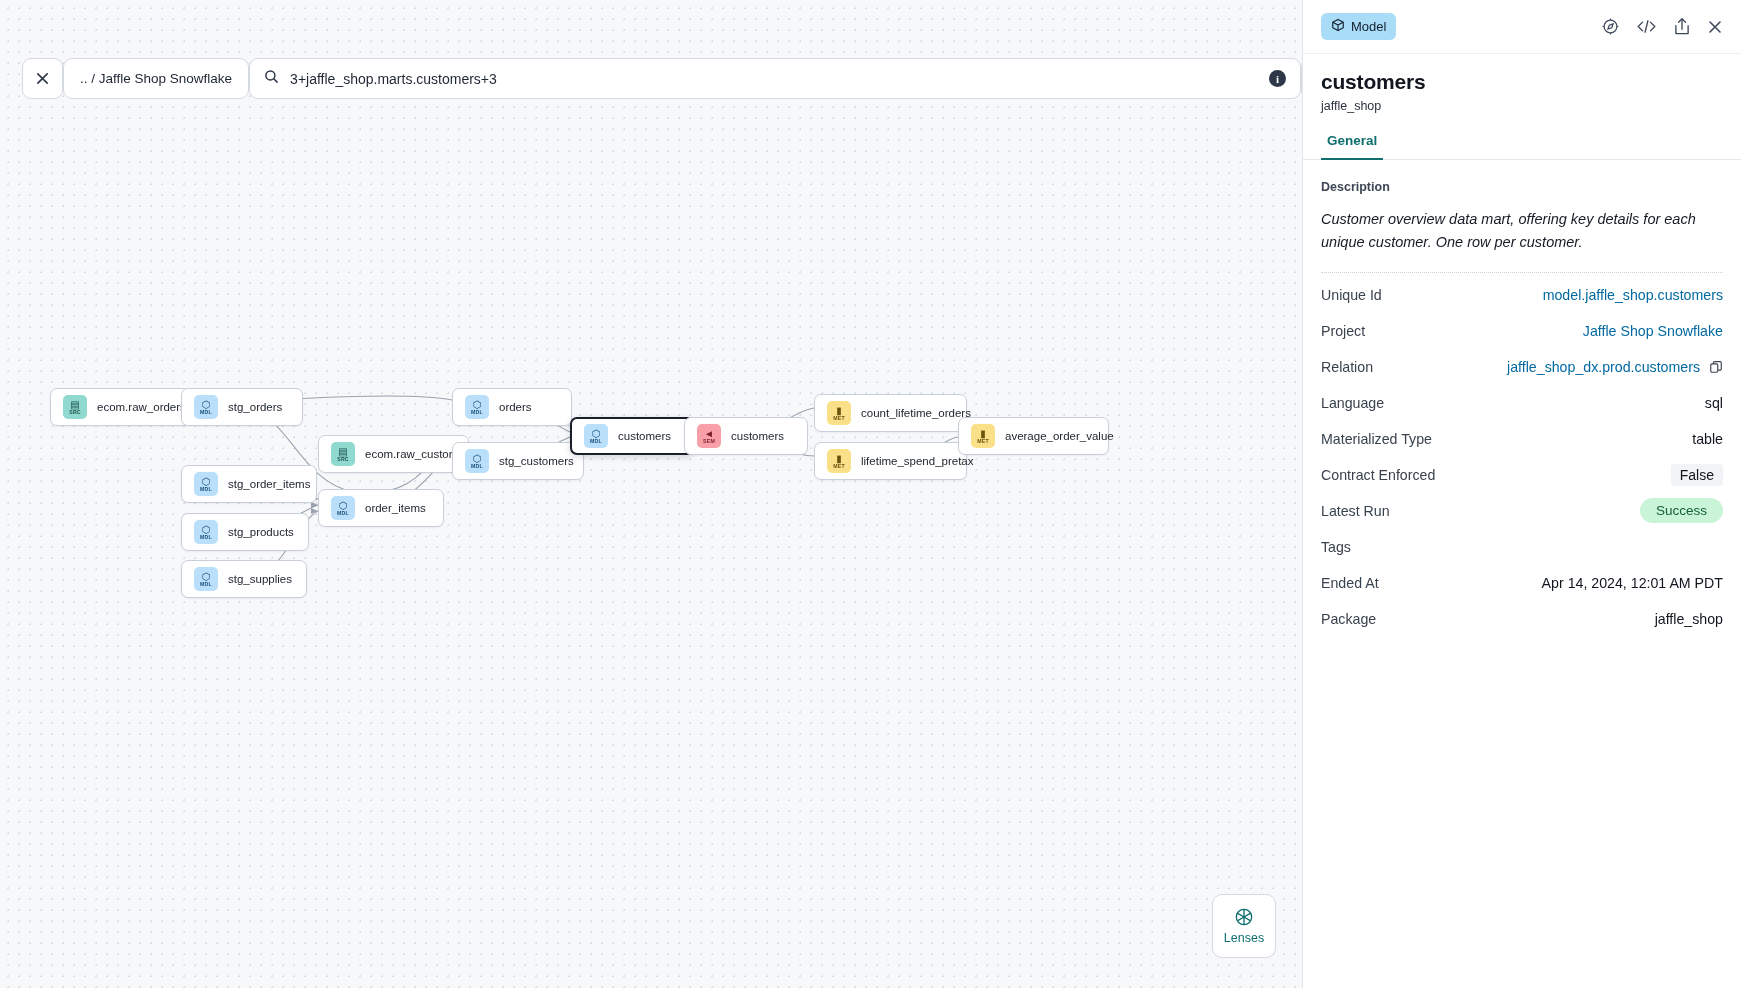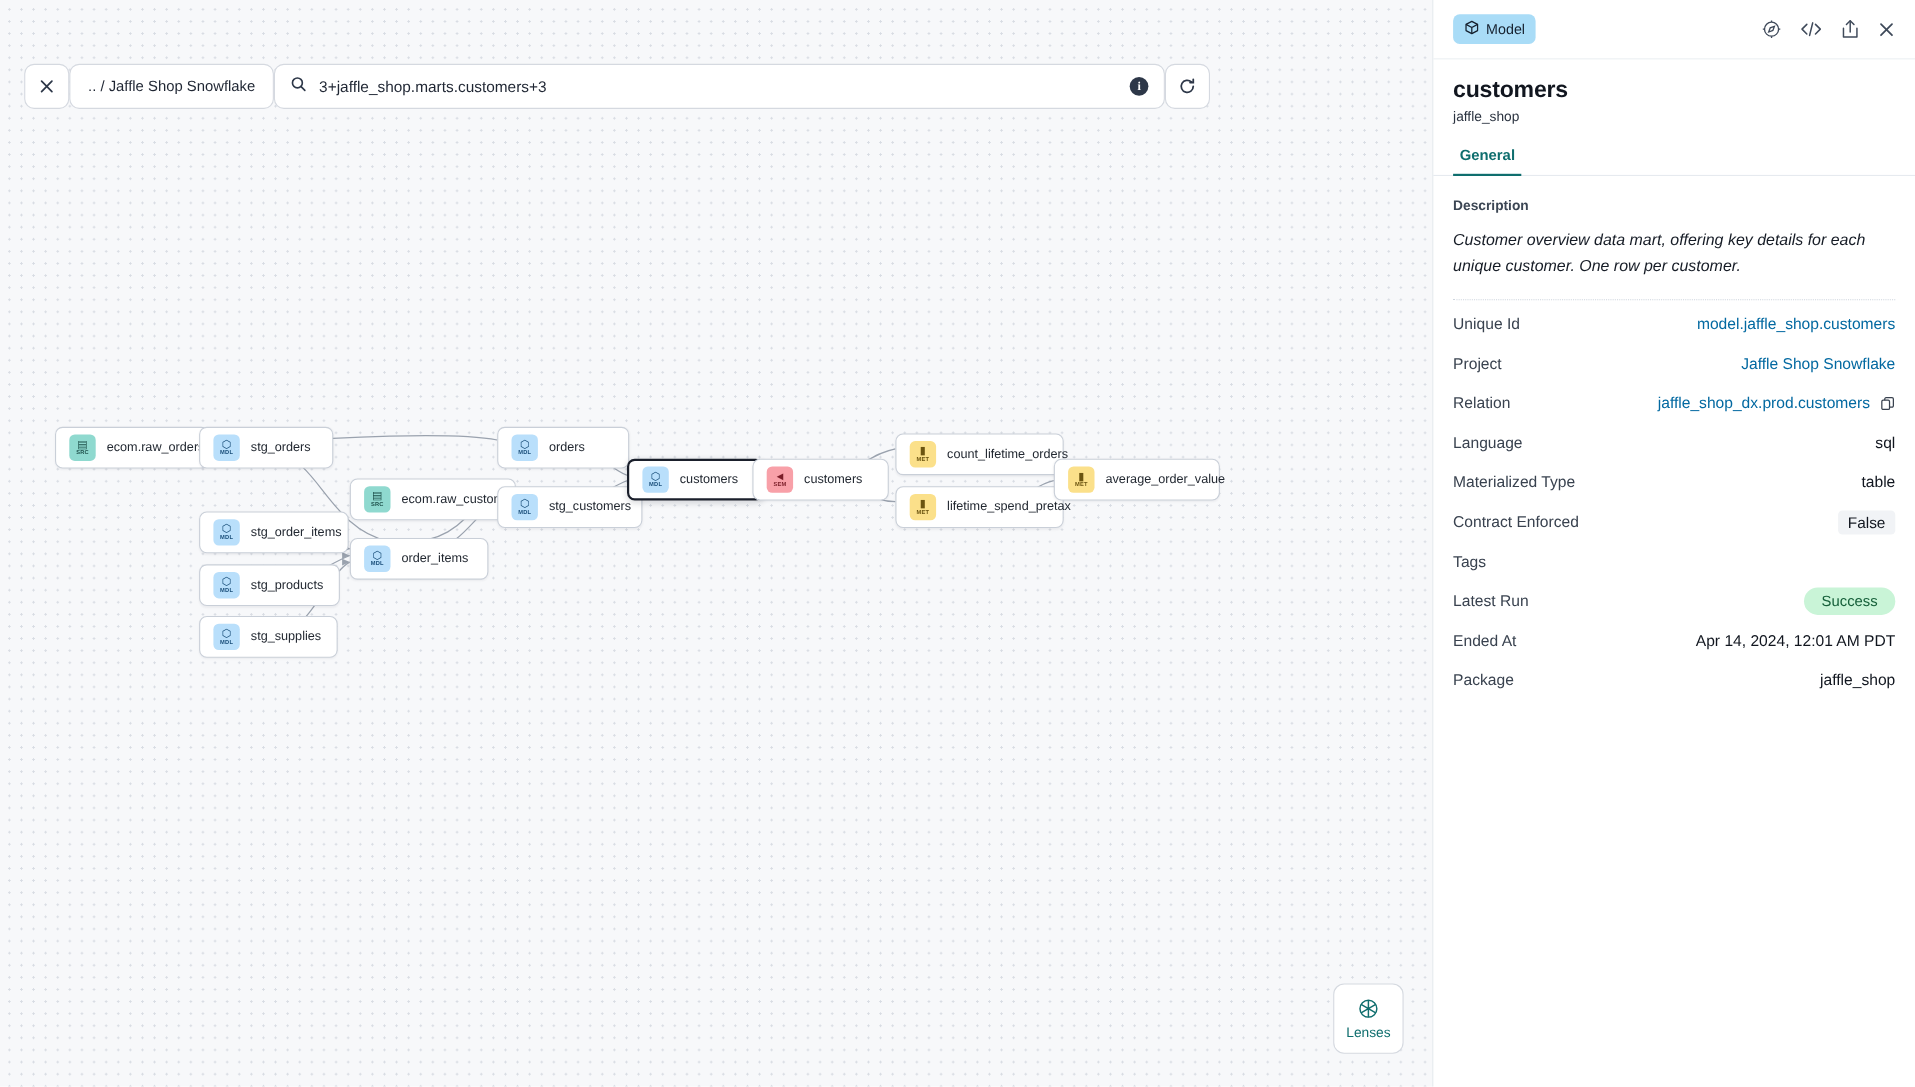--- a/index.html
+++ b/index.html
@@ -45,21 +45,21 @@
     background: #ffffff;
     border: 1px solid #d5d9e0;
     border-radius: 9px;
     display: flex; align-items: center;
     font-size: 13.5px; color: #1f2633;
     white-space: nowrap;
     cursor: pointer;
   }
   .searchwrap {
     position: relative;
-    width: 810px; height: 41px;
+    width: 1052px; height: 41px;
     background: #ffffff;
     border: 1px solid #d5d9e0;
     border-radius: 9px;
     display: flex; align-items: center;
     padding: 0 14px;
     gap: 11px;
   }
   .searchwrap .q { flex: 1; font-size: 14px; color: #1f2633; }
   .info-dot {
     width: 17px; height: 17px; border-radius: 50%;
@@ -457,29 +457,29 @@
               <span>table</span>
             </span>
           </div>
           <div class="row">
             <span class="k">Contract Enforced</span>
             <span class="v">
               <span class="chip-gray">False</span>
             </span>
           </div>
           <div class="row">
+            <span class="k">Latest Run</span>
+            <span class="v">
+              <span class="chip-green">Success</span>
+            </span>
+          </div>
+          <div class="row">
             <span class="k">Tags</span>
             <span class="v">
               <span></span>
-            </span>
-          </div>
-          <div class="row">
-            <span class="k">Latest Run</span>
-            <span class="v">
-              <span class="chip-green">Success</span>
             </span>
           </div>
           <div class="row">
             <span class="k">Ended At</span>
             <span class="v">
               <span>Apr 14, 2024, 12:01 AM PDT</span>
             </span>
           </div>
           <div class="row">
             <span class="k">Package</span>

